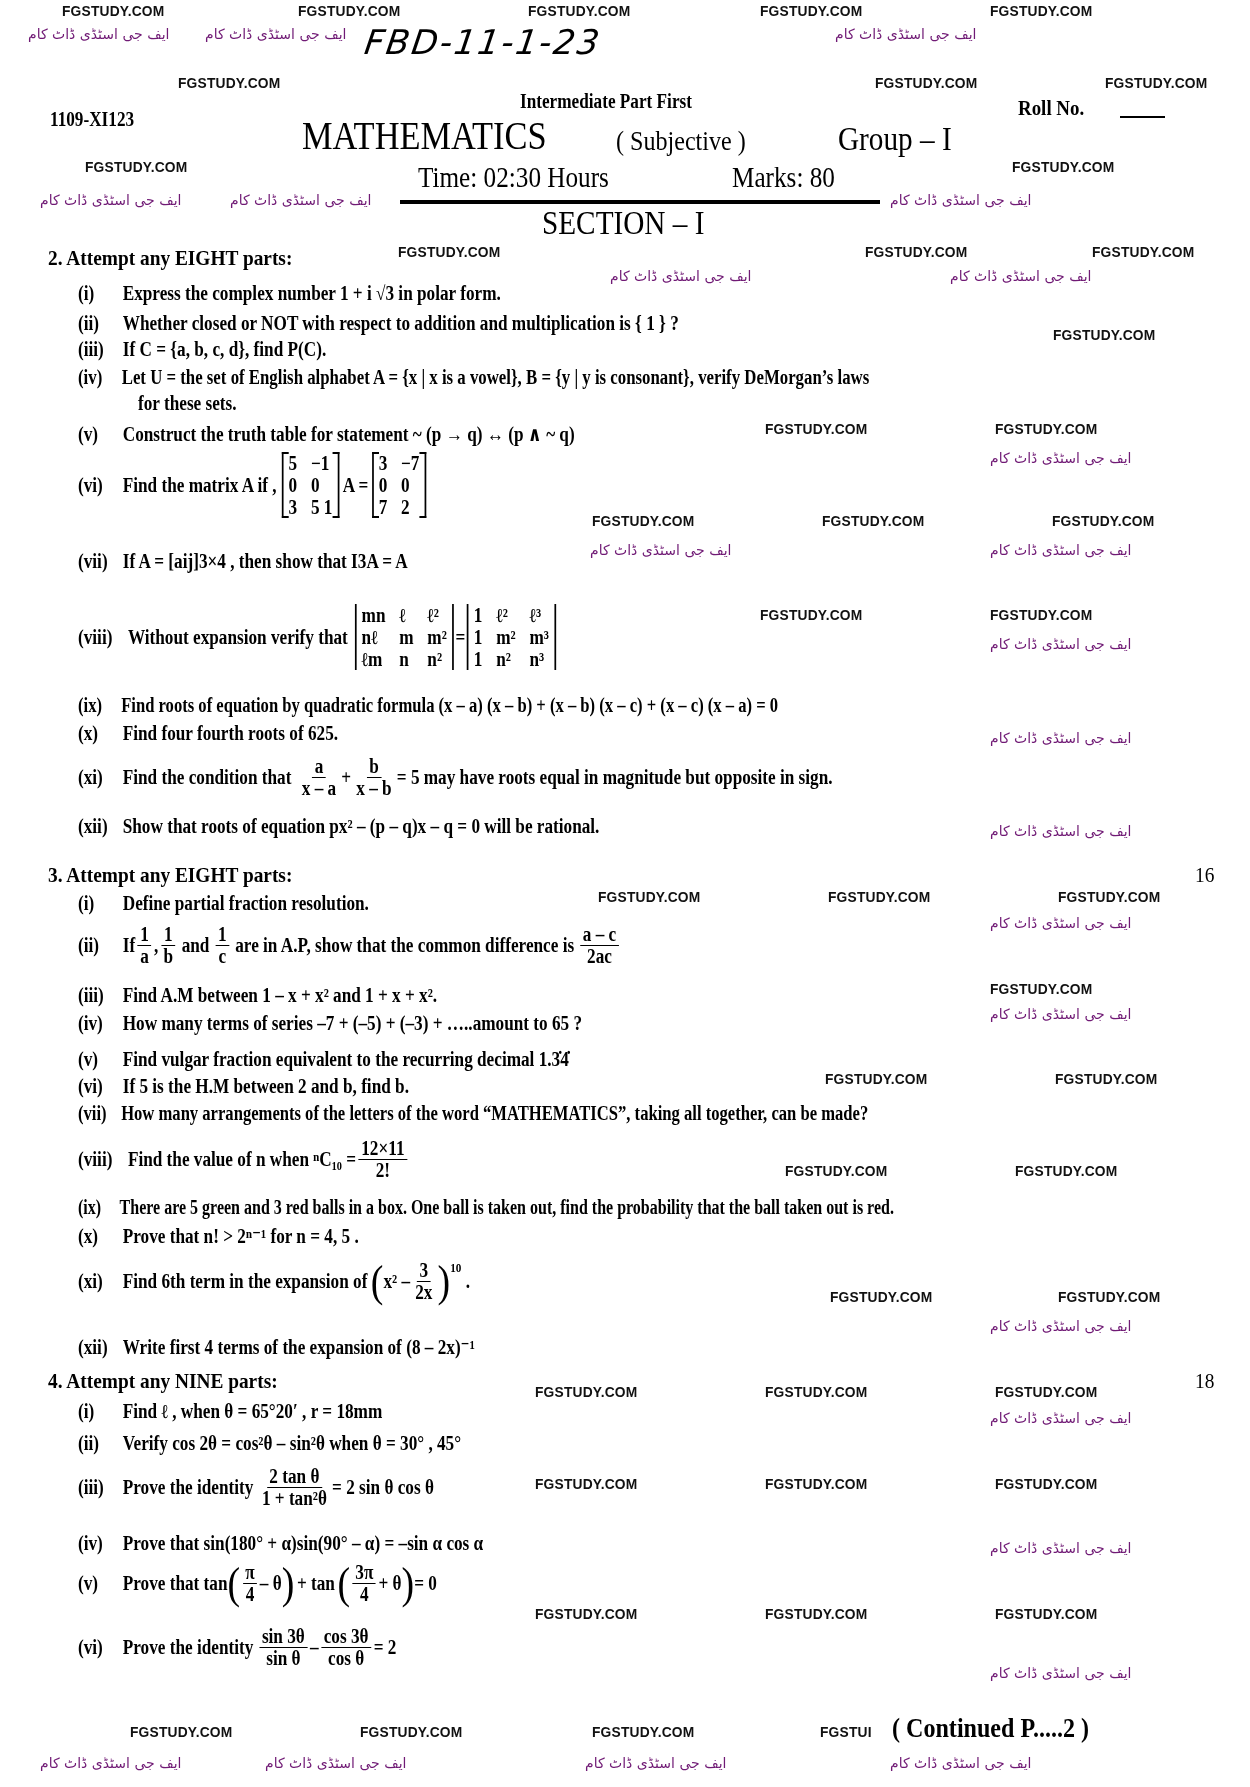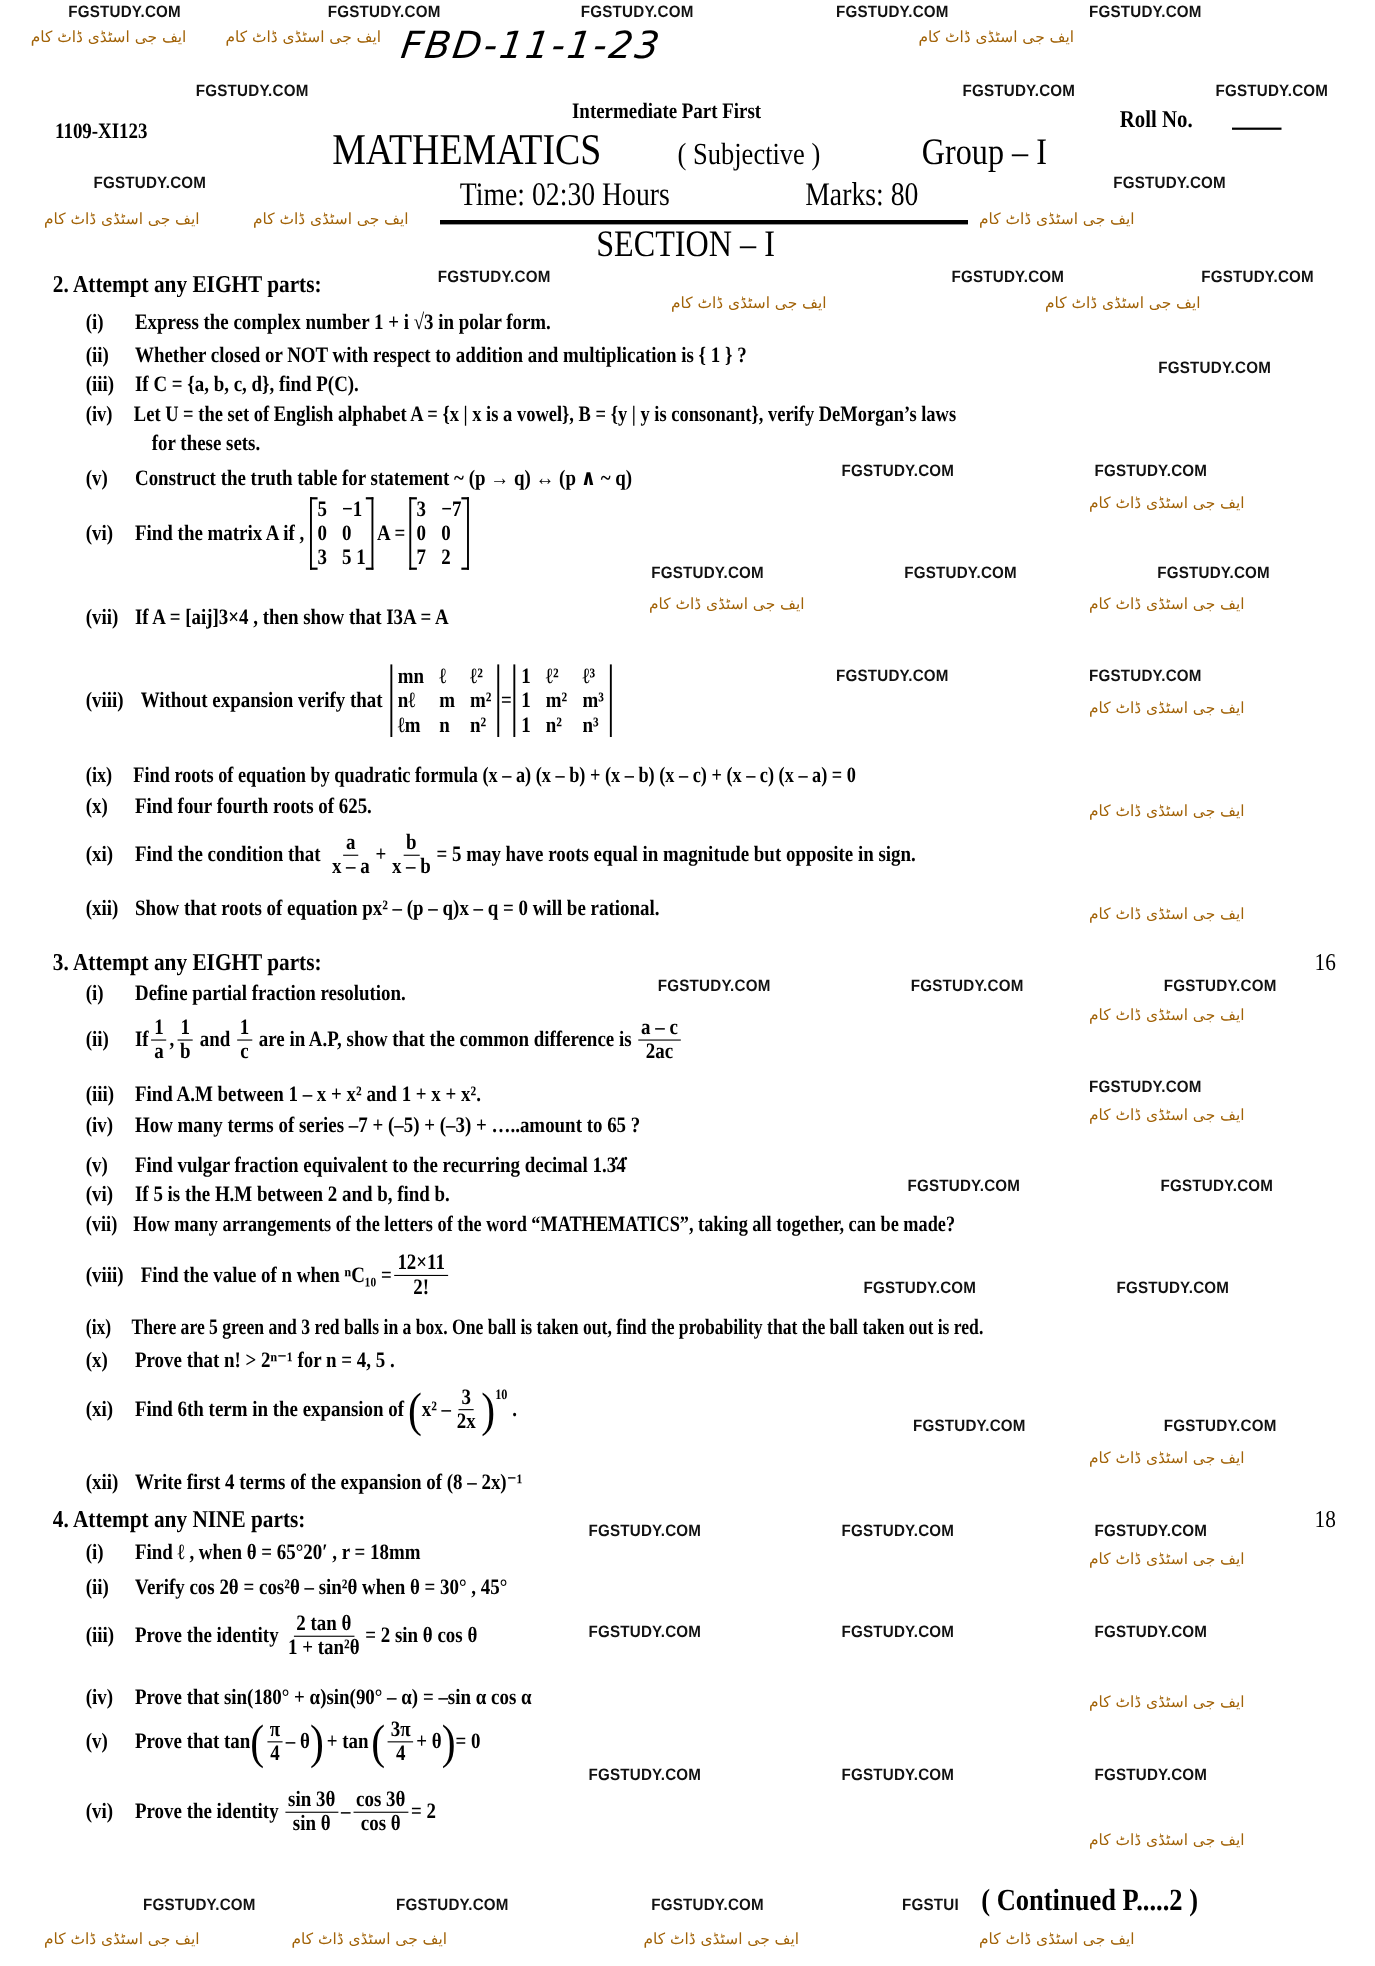--- a/index.html
+++ b/index.html
@@ -1,20 +1,20 @@
 <!DOCTYPE html>
 <html><head>
 <meta charset="utf-8">
 <style>
   html,body{margin:0;padding:0;background:#fff;}
   body{width:1250px;height:1787px;position:relative;overflow:hidden;color:#000;
        font-family:"Liberation Serif","DejaVu Serif",serif;}
   .abs{position:absolute;white-space:nowrap;}
   .wm{position:absolute;font-family:"Liberation Sans","DejaVu Sans",sans-serif;font-size:15px;font-weight:bold;color:#111;letter-spacing:0.2px;white-space:nowrap;transform:scaleX(0.92);transform-origin:left;}
-  .ur{position:absolute;font-family:"DejaVu Sans",sans-serif;font-size:14px;color:#a16207;white-space:nowrap;direction:rtl;}
+  .ur{position:absolute;font-family:"DejaVu Sans",sans-serif;font-size:14px;color:#701a75;white-space:nowrap;direction:rtl;}
   .hand{font-family:"DejaVu Sans",sans-serif;font-style:italic;font-size:34px;letter-spacing:2px;transform:skewX(-8deg);}
   .q{font-size:20px;font-weight:bold;transform:scaleX(0.86);transform-origin:left;}
   .qh{font-size:22px;font-weight:bold;transform:scaleX(0.88);transform-origin:left;}
   .num{display:inline-block;width:52px;}
   .frac{display:inline-flex;flex-direction:column;align-items:center;vertical-align:middle;margin:0 3px;line-height:1.05;}
   .frac .n{border-bottom:1.6px solid #000;padding:0 3px;}
   .frac .d{padding:0 3px;}
   .mat{display:inline-grid;vertical-align:middle;border-left:2px solid #000;border-right:2px solid #000;padding:0 6px;line-height:1.1;column-gap:16px;}
   .brk{position:relative;}
   .brk:before,.brk:after{content:"";position:absolute;top:0;bottom:0;width:6px;border-top:2px solid #000;border-bottom:2px solid #000;}

